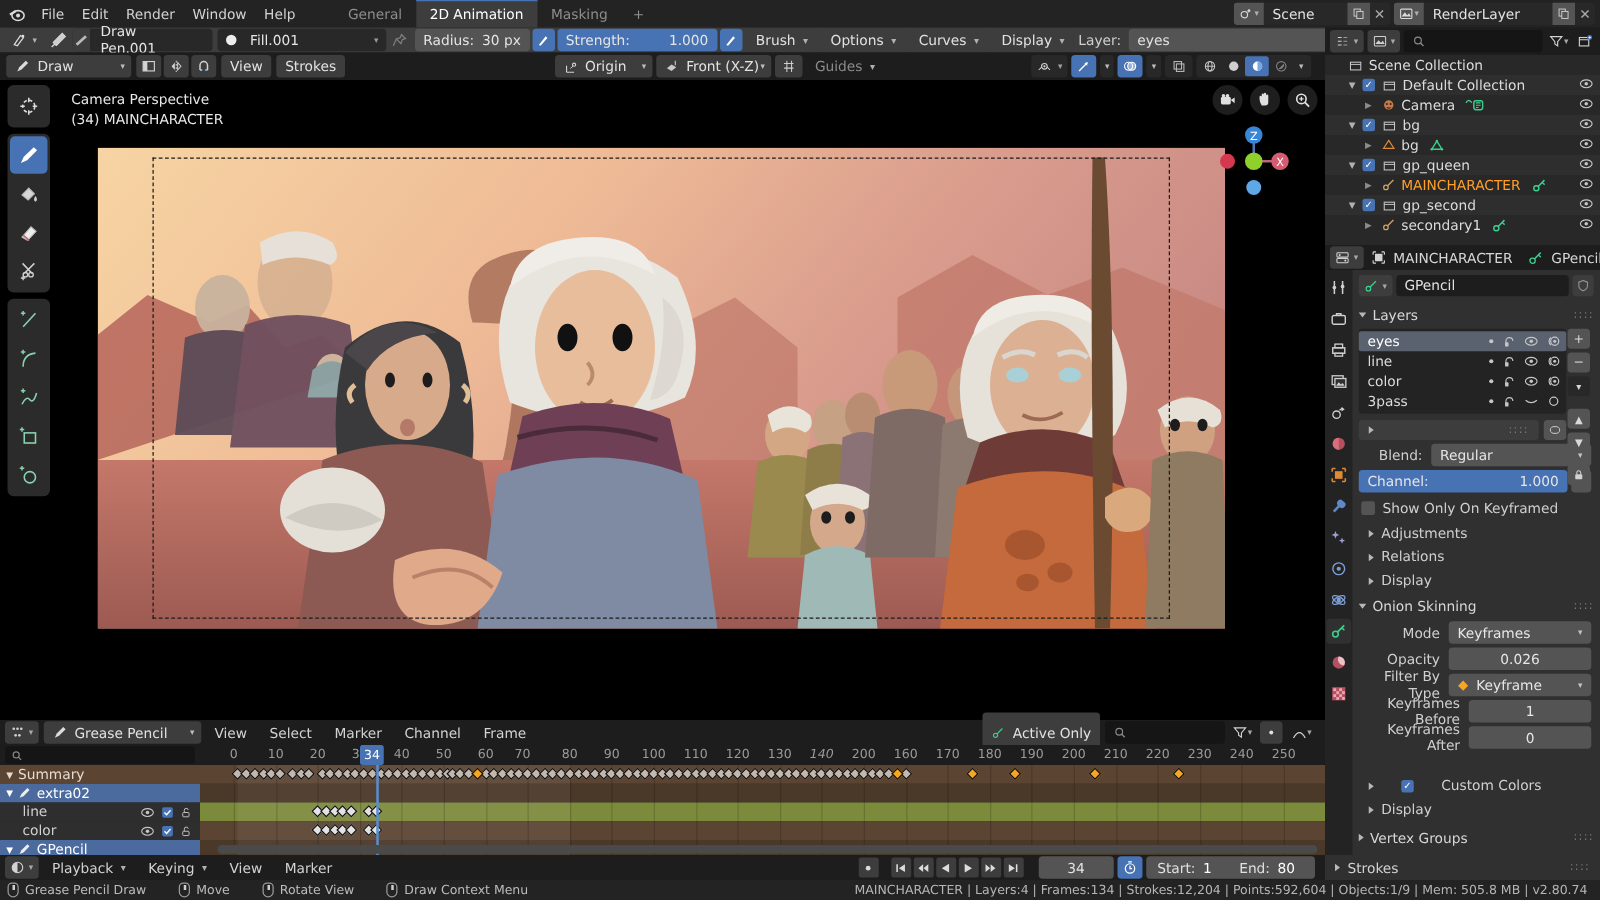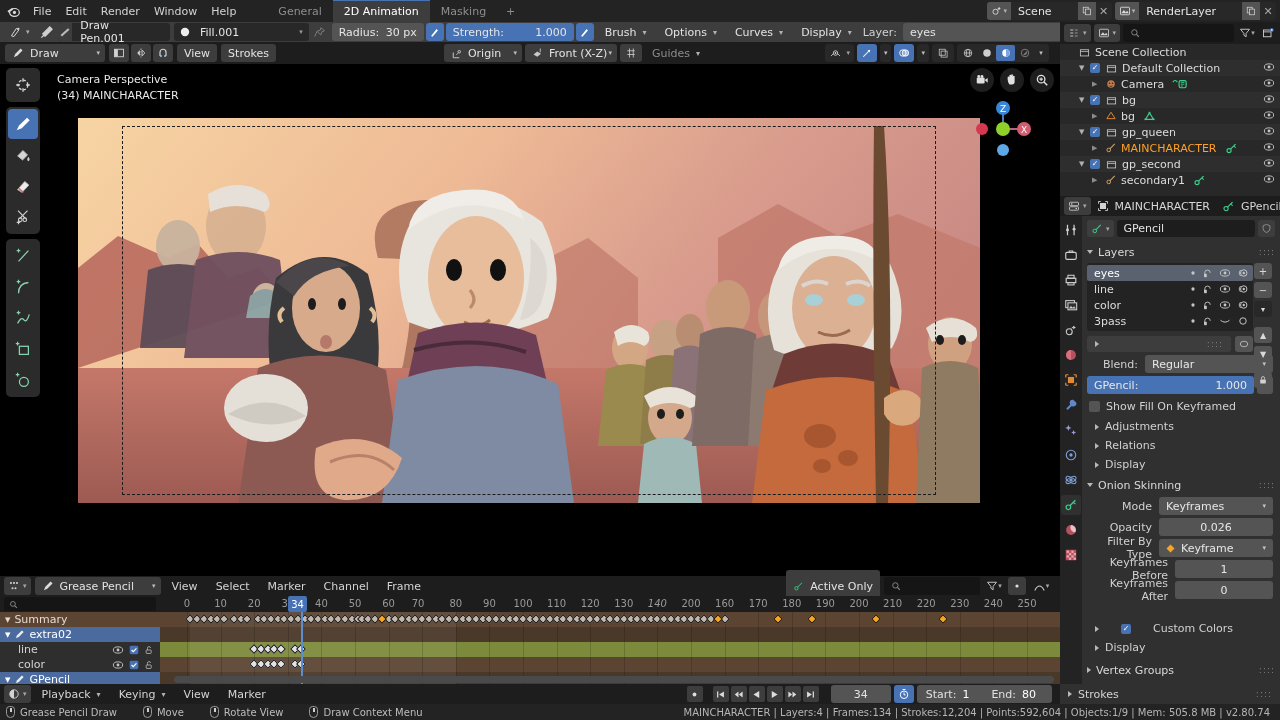--- a/index.html
+++ b/index.html
@@ -1162,33 +1162,33 @@
       <div class="prow" style="margin-right:2px">
         <span class="plabel" style="width:58px">Blend:</span>
         <div class="pval between">
           <span>Regular</span>
           <span style="font-size:7px;color:#c3c3c3">▾</span>
         </div>
       </div>
 
       <div class="prow" style="margin-right:2px;gap:3px">
         <div class="pval between" style="background:#4772b3;flex:1">
-          <span>GPencil:</span>
+          <span>Channel:</span>
           <span>1.000</span>
         </div>
         <div class="sbtn" style="height:18px;width:16px">
           <svg width="8" height="8" viewBox="0 0 16 16">
               <circle cx="8" cy="8" r="3" fill="#e0e0e0"></circle>
             </svg>
         </div>
       </div>
 
       <div class="row" style="margin-top:6px;gap:6px;padding-left:2px">
         <span style="width:11px;height:11px;background:#545454;border-radius:2px"></span>
-        <span style="color:#d0d0d0">Show Fill On Keyframed</span>
+        <span style="color:#d0d0d0">Show Only On Keyframed</span>
       </div>
 
       <div class="sub-hdr" style="margin-top:4px">
         <span class="tri"></span>
         <span>Adjustments</span>
       </div>
       <div class="sub-hdr">
         <span class="tri"></span>
         <span>Relations</span>
       </div>

